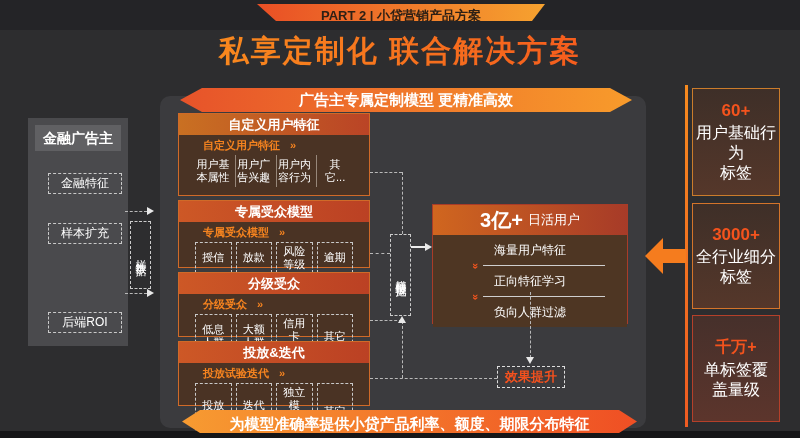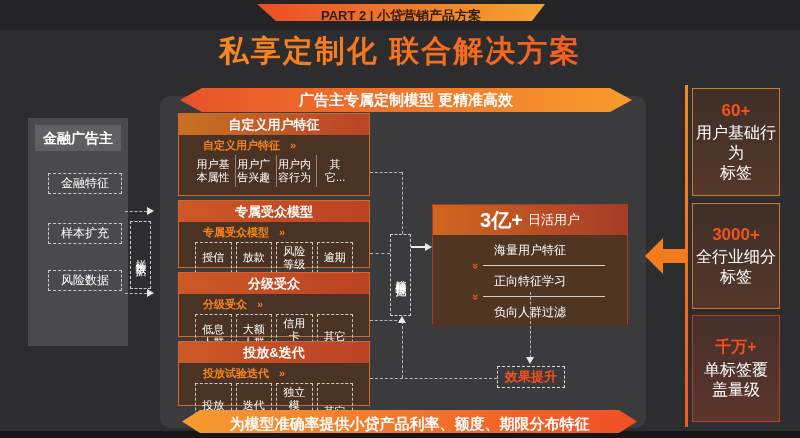--- a/index.html
+++ b/index.html
@@ -98,21 +98,21 @@
 <div id="page">
 
   <div class="abs top-band"></div>
   <div class="abs part2-banner">PART 2 | 小贷营销产品方案</div>
   <div class="abs main-title">私享定制化 联合解决方案</div>
 
   <div class="abs left-panel">
     <div class="lp-hdr">金融广告主</div>
     <div class="lp-item" style="top:55px">金融特征</div>
     <div class="lp-item" style="top:105px">样本扩充</div>
-    <div class="lp-item" style="top:152px">风险数据</div>
+    <div class="lp-item" style="top:194px">后端ROI</div>
   </div>
 
   <div class="abs dash-h" style="left:125px; top:211px; width:22px"></div>
   <div class="abs head-right" style="left:147px; top:207px"></div>
   <div class="abs dash-h" style="left:125px; top:293px; width:22px"></div>
   <div class="abs head-right" style="left:147px; top:289px"></div>
   <div class="abs vtext sample-box">样本数据</div>
 
   <div class="abs center-panel"></div>
   <div class="abs center-banner">广告主专属定制模型 更精准高效</div>

